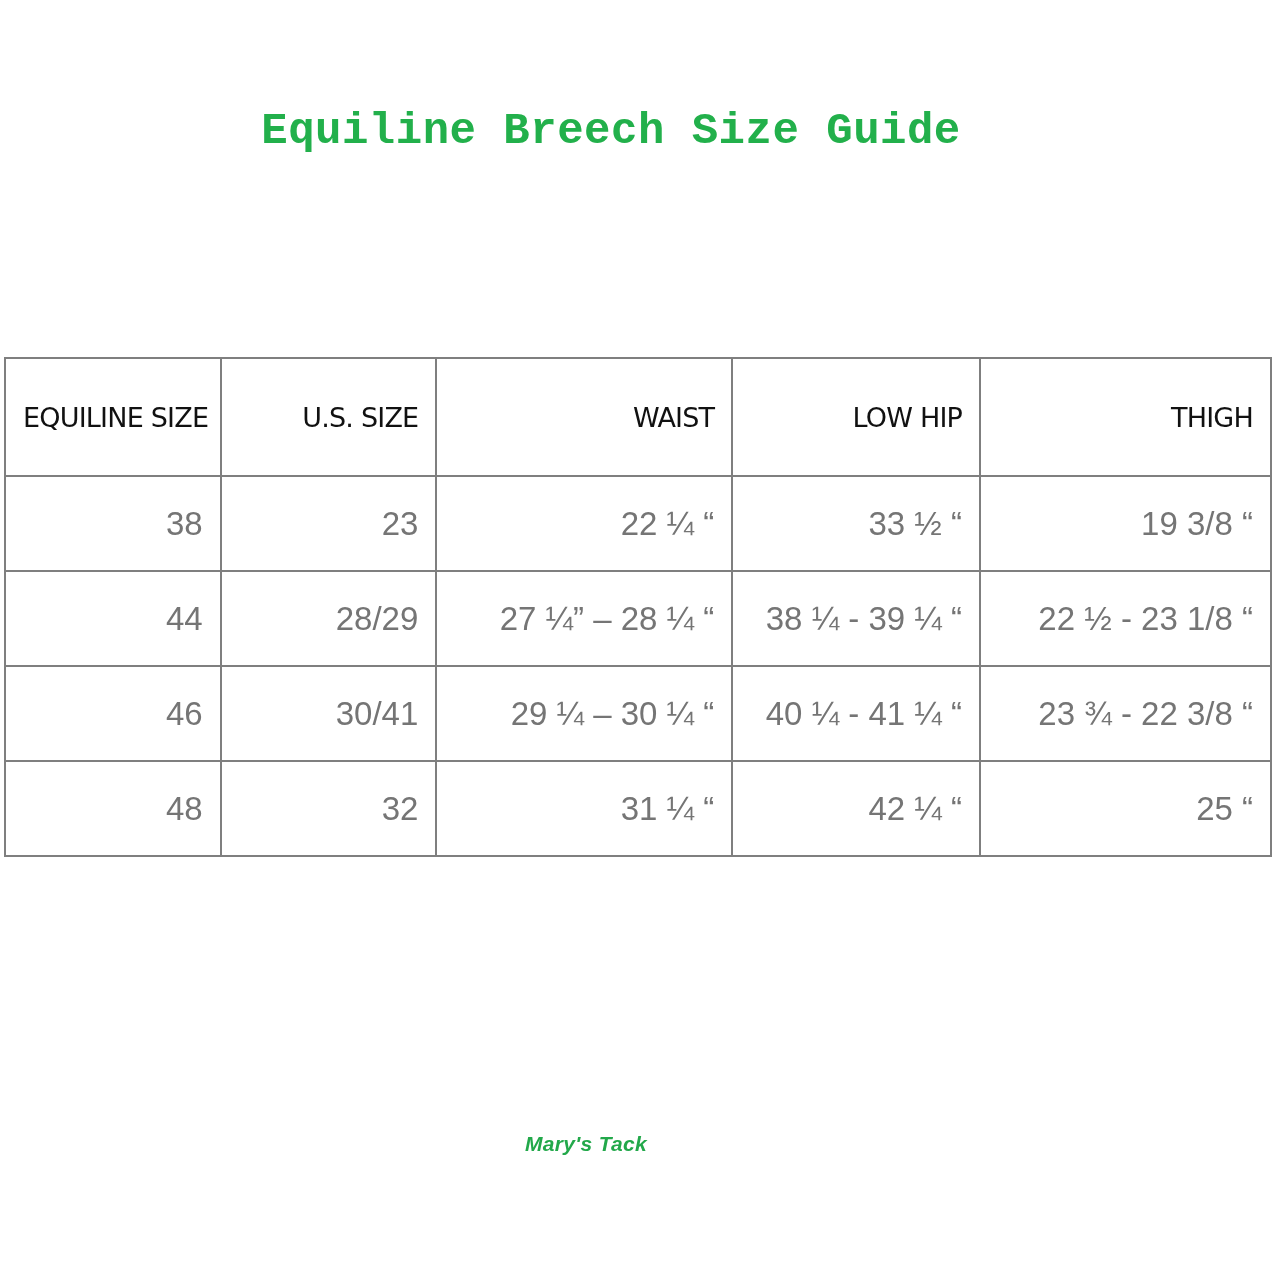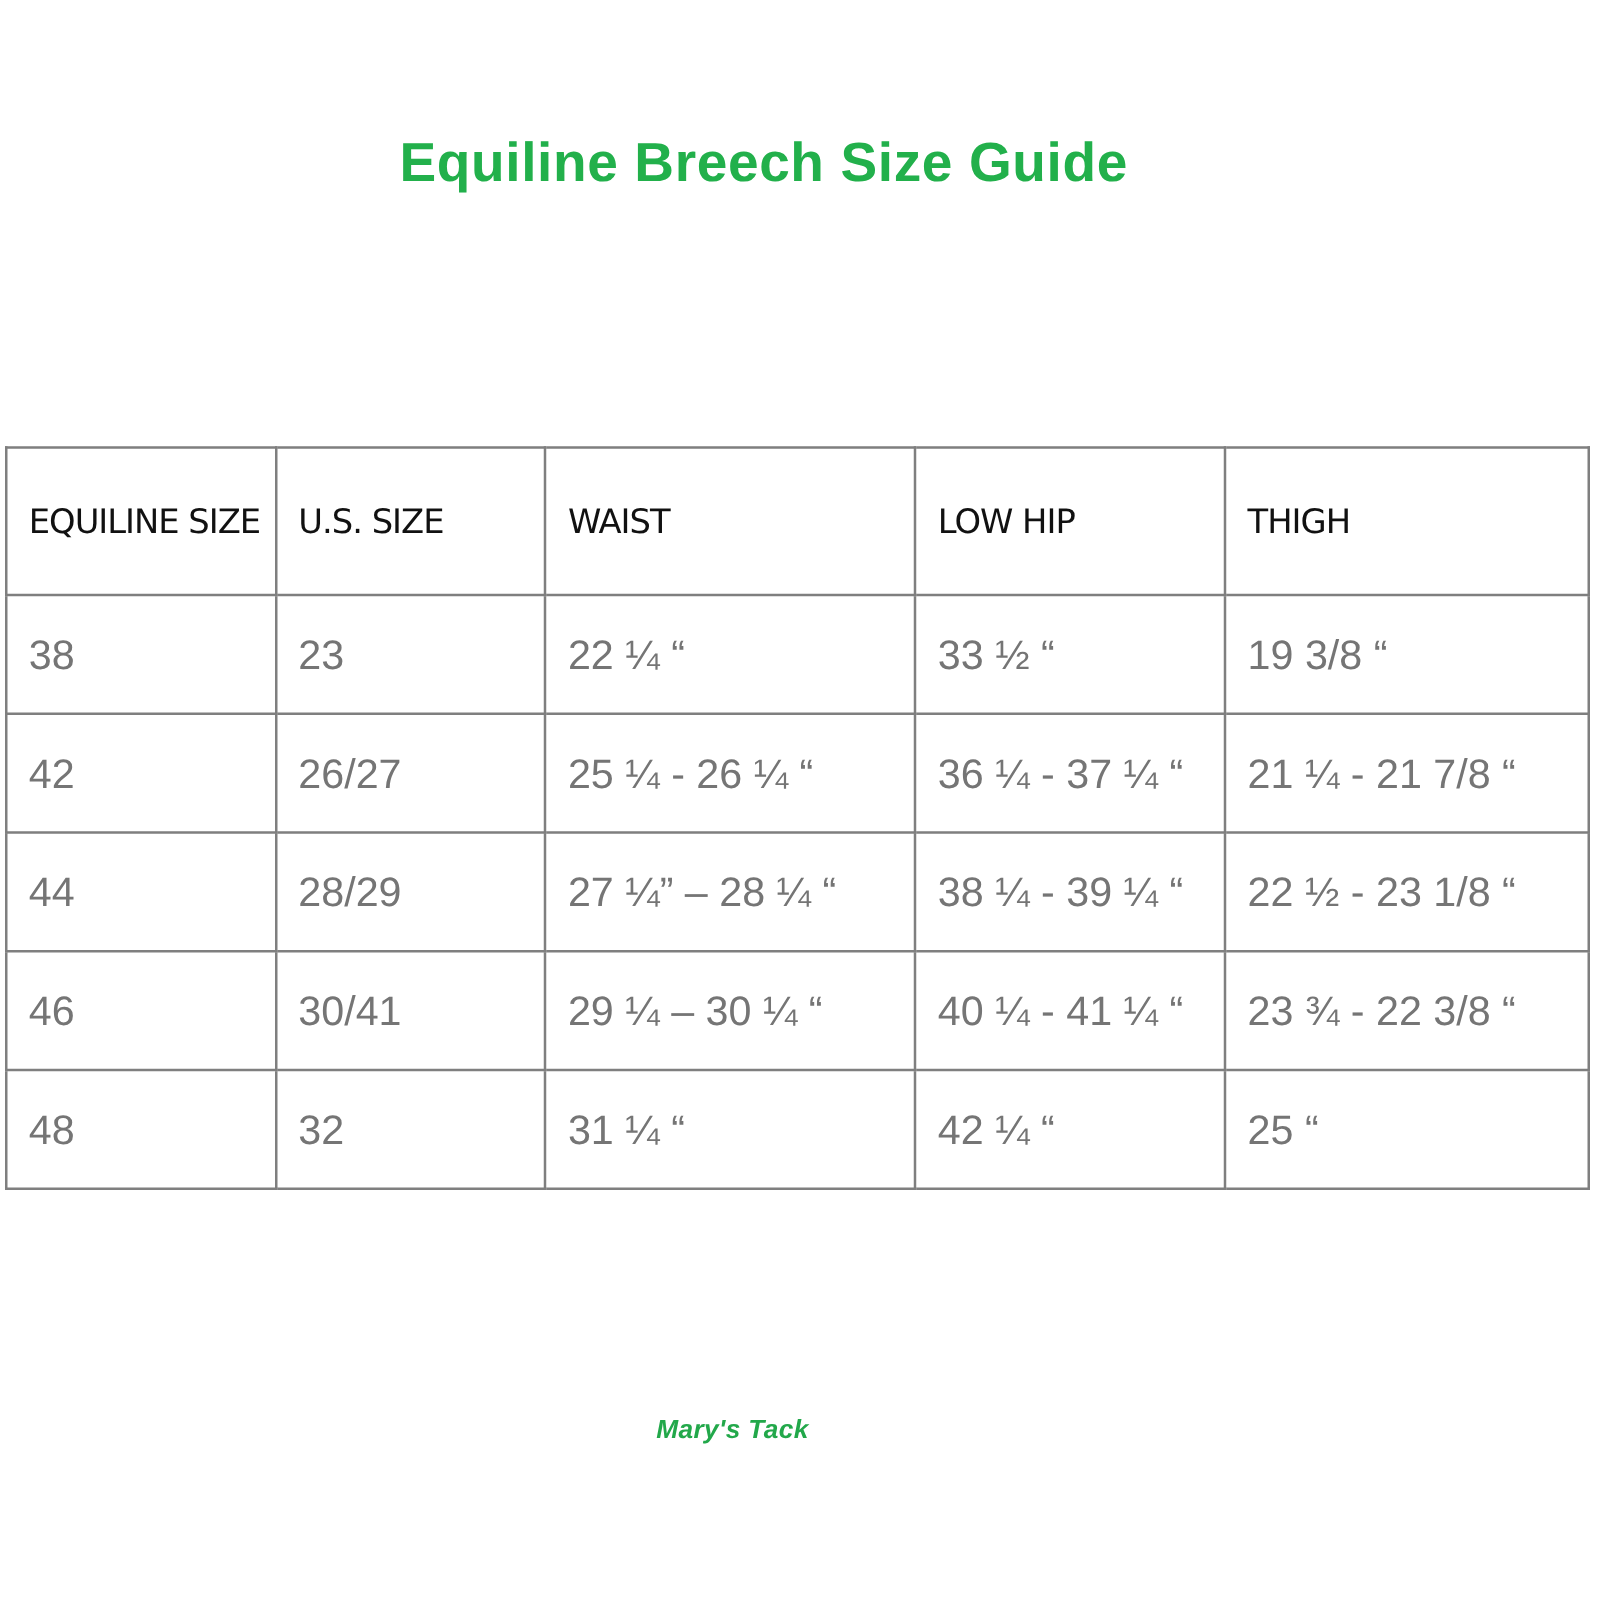--- a/index.html
+++ b/index.html
@@ -13,39 +13,39 @@
       position: relative;
       overflow: hidden;
       font-family: "Liberation Sans", sans-serif;
     }
     .title {
       position: absolute;
       left: 0;
       top: 104px;
       width: 1222px;
       text-align: center;
-      font-family: Liberation Sans, sans-serif;
+      font-family: Liberation Mono, monospace;
       font-weight: bold;
       font-size: 44px;
       letter-spacing: 0.5px;
       line-height: 54px;
       color: #22b04b;
     }
     .size-table {
       position: absolute;
       left: 4px;
       top: 357px;
       border-collapse: collapse;
       table-layout: fixed;
       width: 1268px;
     }
     .size-table th,
     .size-table td {
       border: 2px solid #7f7f7f;
-      text-align: left;
+      text-align: right;
       padding: 17px;
       overflow: hidden;
       white-space: nowrap;
     }
     .size-table th {
       height: 82px;
       font-family: "DejaVu Sans", sans-serif;
       font-weight: normal;
       font-size: 27px;
       color: #111111;
@@ -100,27 +100,20 @@
   </thead>
   <tbody>
     <tr>
       <td>38</td>
       <td>23</td>
       <td>22 ¼ “</td>
       <td>33 ½ “</td>
       <td>19 3/8 “</td>
     </tr>
     <tr>
-      <td>42</td>
-      <td>26/27</td>
-      <td>25 ¼ - 26 ¼ “</td>
-      <td>36 ¼ - 37 ¼ “</td>
-      <td>21 ¼ - 21 7/8 “</td>
-    </tr>
-    <tr>
       <td>44</td>
       <td>28/29</td>
       <td>27 ¼” – 28 ¼ “</td>
       <td>38 ¼ - 39 ¼ “</td>
       <td>22 ½ - 23 1/8 “</td>
     </tr>
     <tr>
       <td>46</td>
       <td>30/41</td>
       <td>29 ¼  – 30 ¼ “</td>

